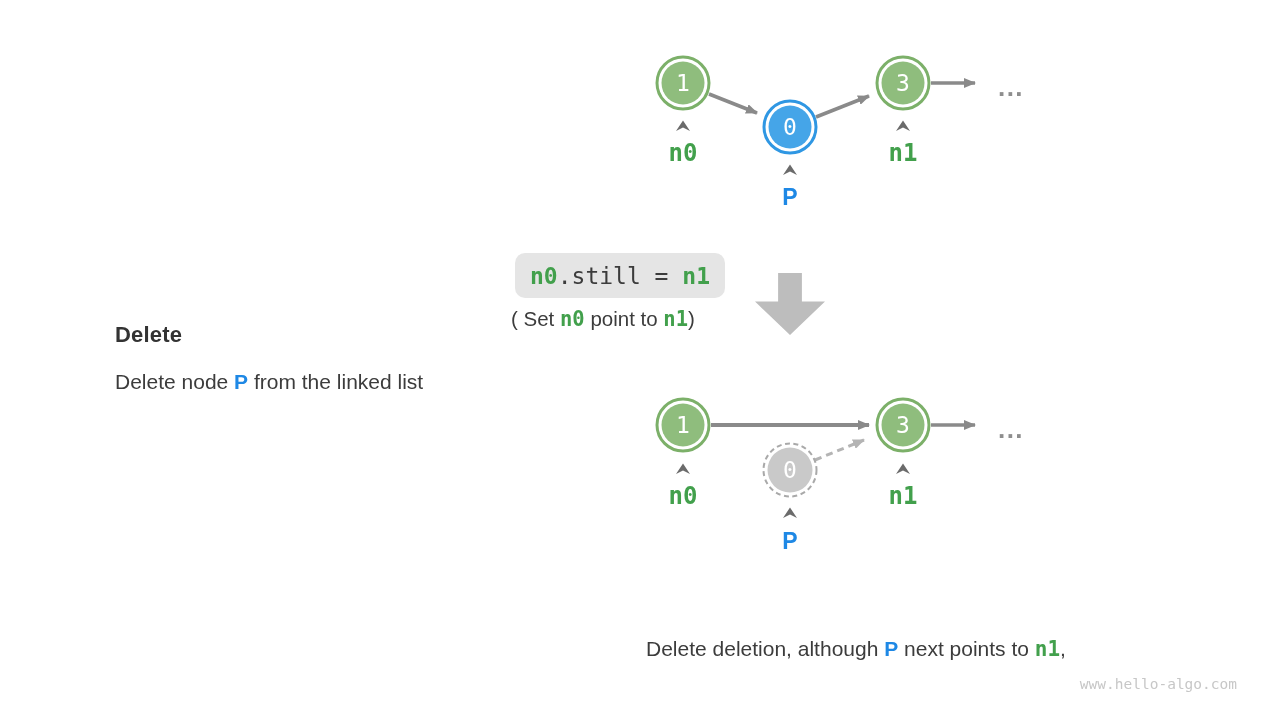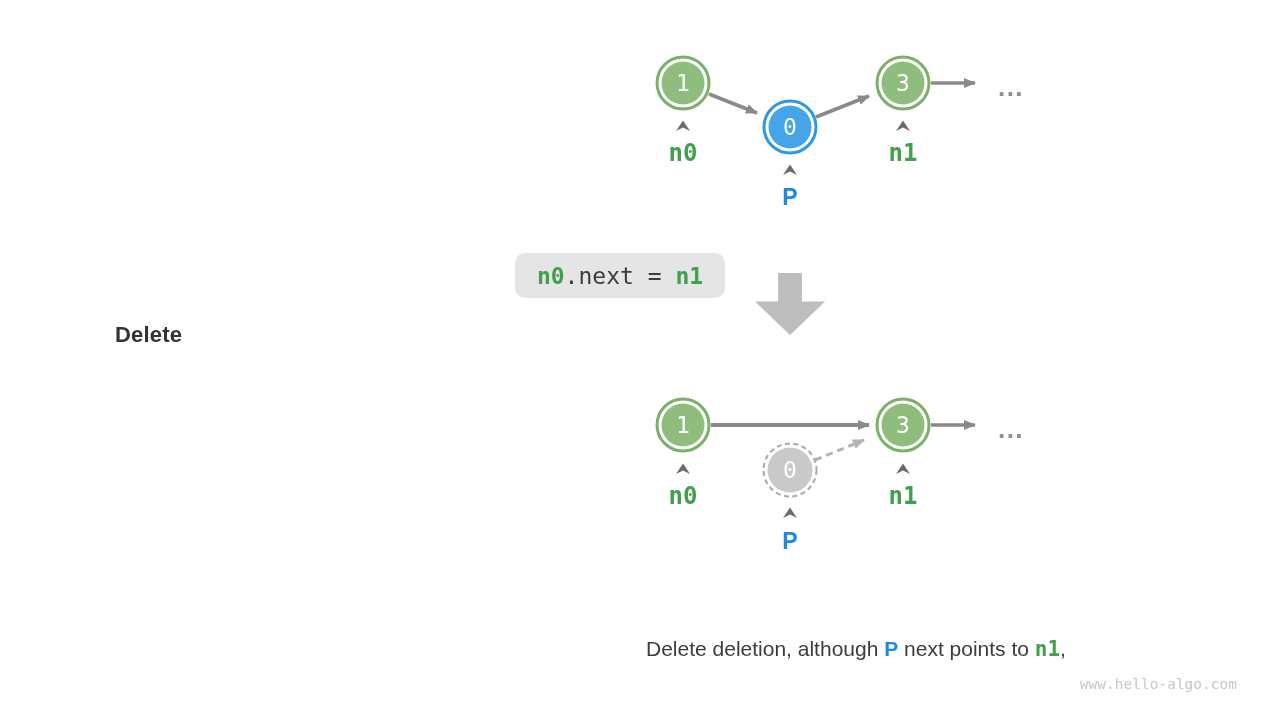--- a/index.html
+++ b/index.html
@@ -64,22 +64,24 @@
   .watermark{
     right:43px;top:676px;font-family:"DejaVu Sans Mono",monospace;font-size:14.5px;color:#c7c7c7;
   }
 </style>
 </head>
 <body>
 
 <div class="canvas">
 
   <div class="abs example-heading">Delete</div>
+  <div class="abs example-desc"><span>Delete node </span><span class="blue-t">P</span><span> from the linked list</span></div>
 
-  <div class="abs code-box"><span class="green-t">n0</span><span>.next = </span><span class="green-t">n1</span></div>
+  <div class="abs code-box"><span class="green-t">n0</span><span>.still = </span><span class="green-t">n1</span></div>
+  <div class="abs code-caption"><span>( Set </span><span class="mono green-t">n0</span><span> point to </span><span class="mono green-t">n1</span><span>)</span></div>
 
   <div class="abs big-arrow"></div>
 
   <svg class="abs" style="left:620px;top:30px" width="440" height="190" viewBox="620 30 440 190">
     <defs>
       <marker id="m-dark1" markerWidth="13" markerHeight="10" refX="11" refY="5" orient="auto" markerUnits="userSpaceOnUse">
         <path d="M0,0 L12,5 L0,10 Z" fill="#8a8a8a"></path>
       </marker>
     </defs>
 

